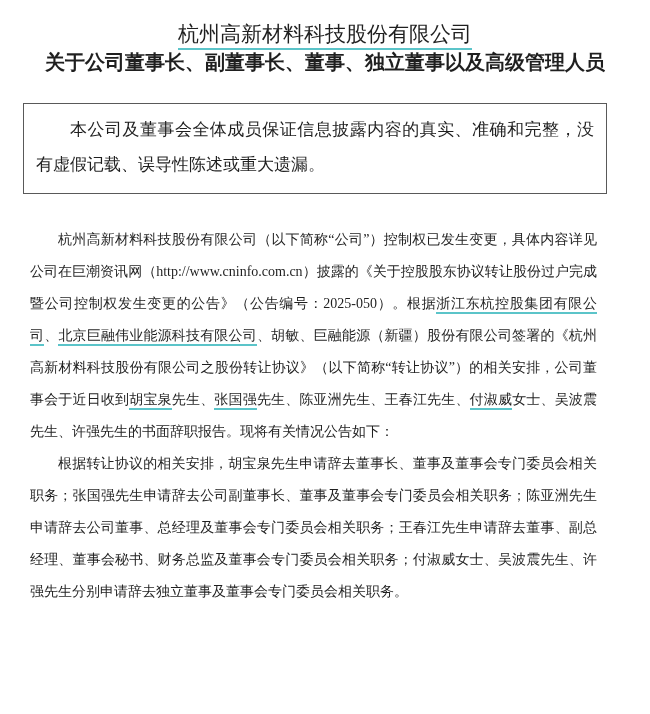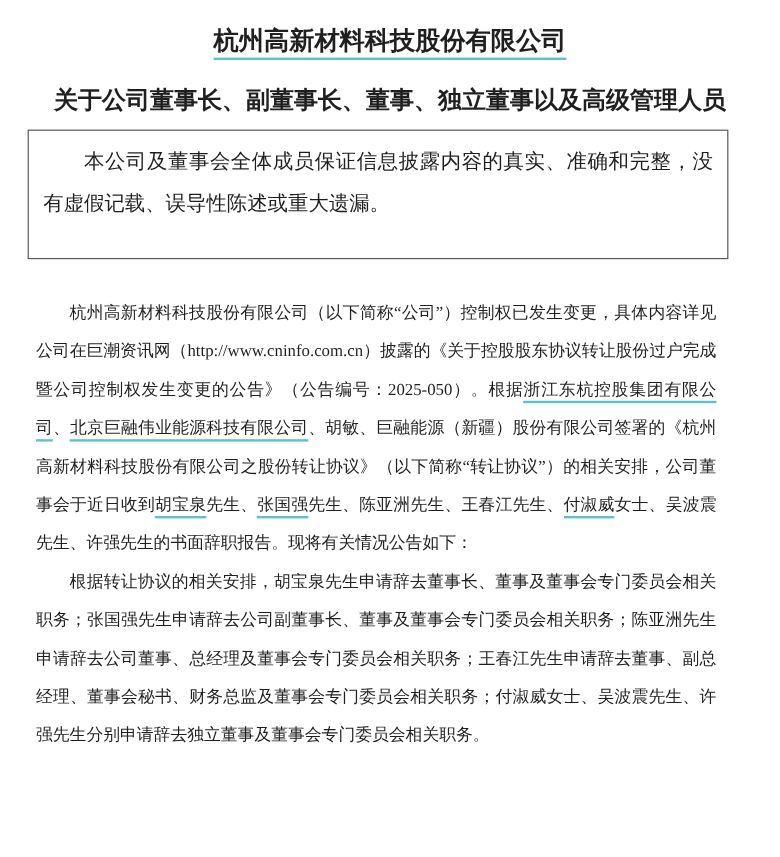--- a/index.html
+++ b/index.html
@@ -14,44 +14,44 @@
     overflow: hidden;
     background: var(--bg, #ffffff);
     color: var(--fg, #1f1f1f);
     font-family: "Liberation Serif", "DejaVu Serif", serif;
   }
 
   .title {
     margin: 0;
     text-align: center;
     font-size: 21px;
-    font-weight: bold;
+    font-weight: normal;
     line-height: 28px;
   }
   .title-underline {
     border-bottom: 2px solid var(--accent, #5bc4c9);
     padding-bottom: 2px;
   }
 
   .subtitle {
     margin: 0;
     text-align: center;
     font-size: 20px;
     font-weight: bold;
     line-height: 28px;
   }
-  .subtitle1 { margin-top: 22px; }
+  .subtitle1 { }
   .subtitle2 { margin-top: 18px; }
 
   .disclaimer {
-    margin: 10px 0 0 23px;
+    margin: 27px 0 0 23px;
     width: 584px;
     box-sizing: border-box;
     border: 1px solid var(--border, #595959);
-    padding: 8px 12px 28px 12px;
+    padding: 8px 12px 11px 12px;
     background: var(--bg, #ffffff);
   }
   .disclaimer p {
     margin: 0;
     font-size: 17px;
     line-height: 35px;
     text-indent: 2em;
     text-align: justify;
   }
 

